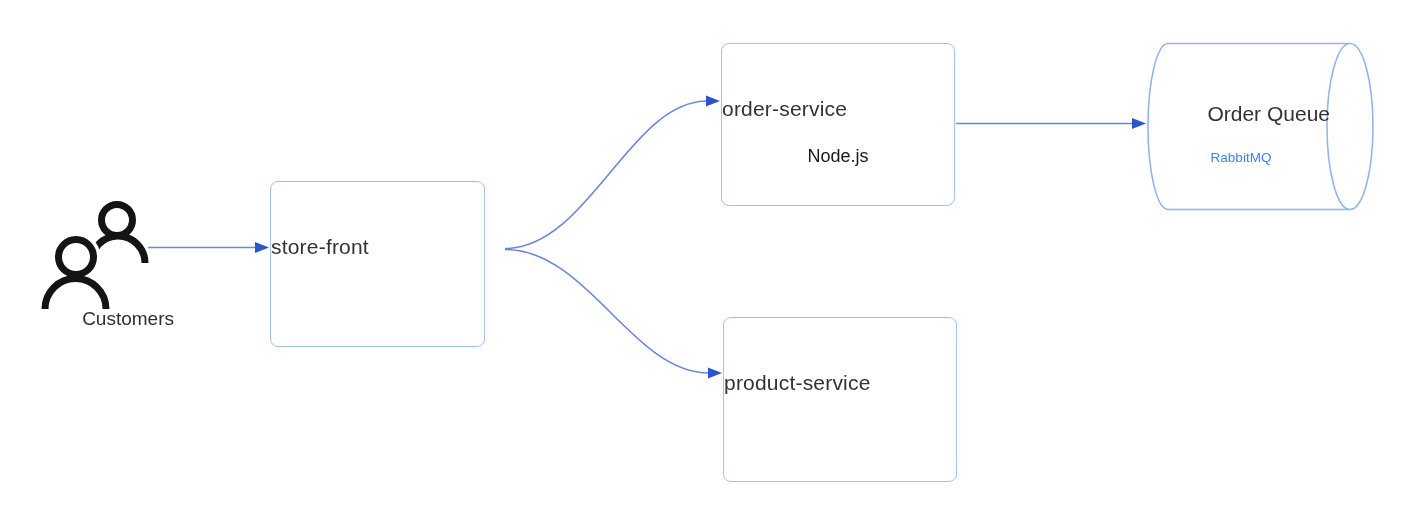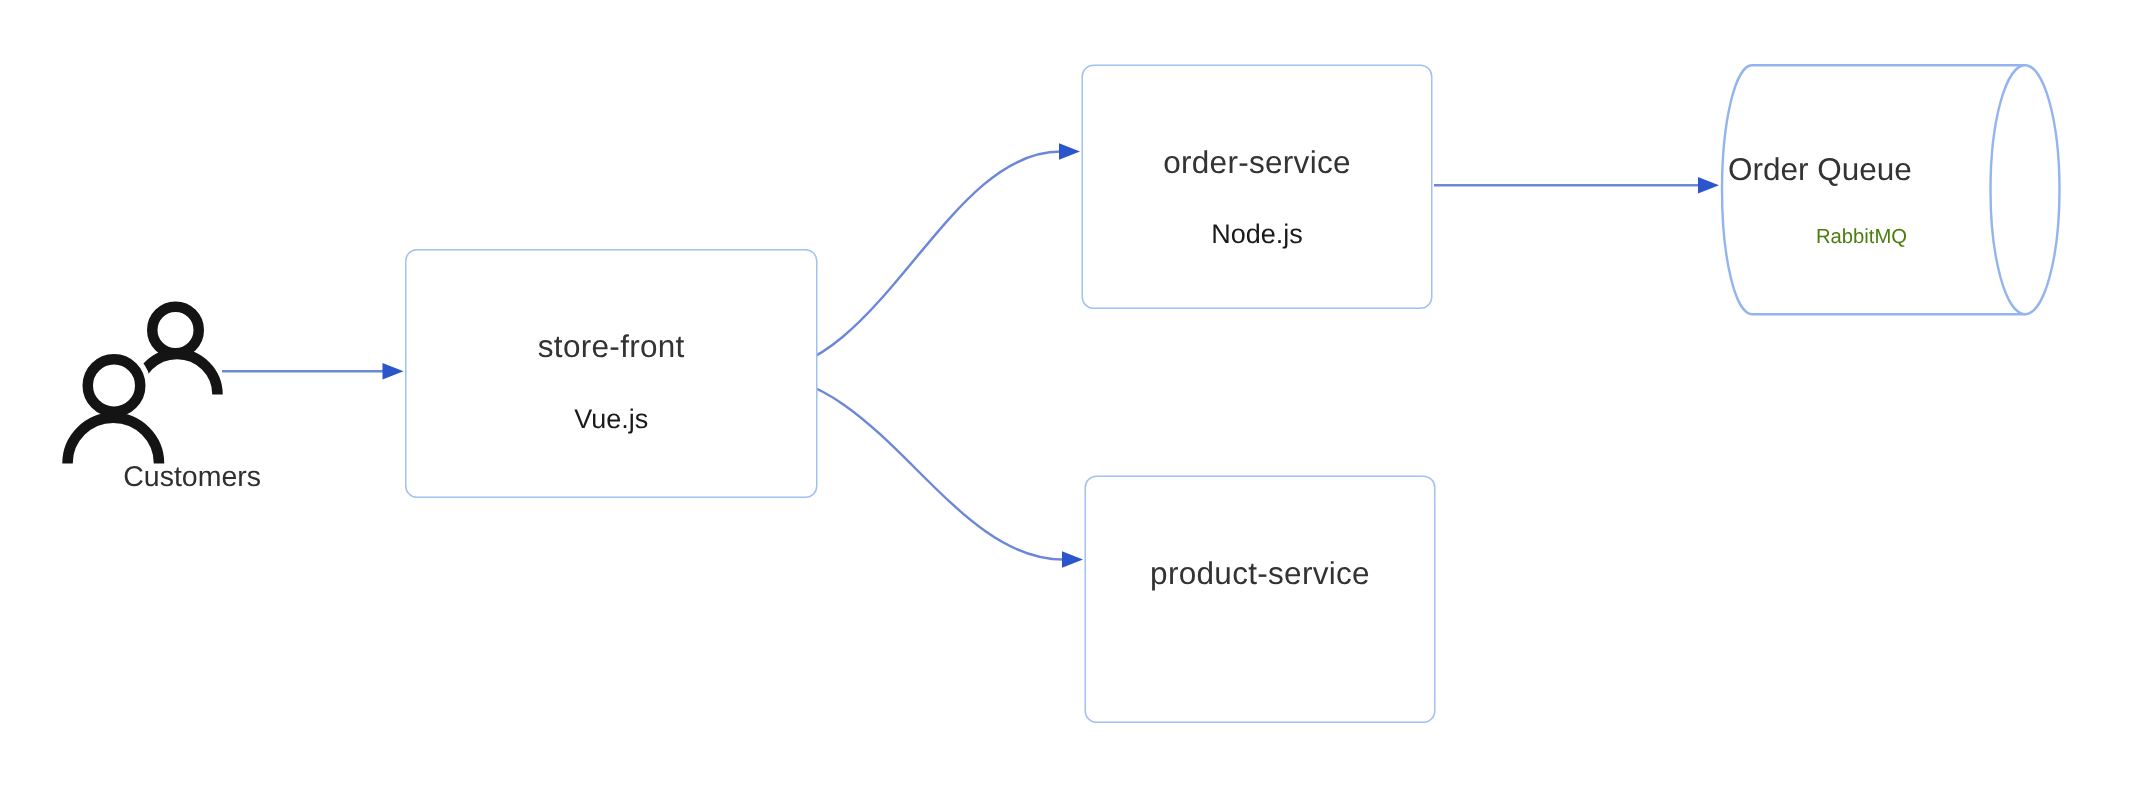--- a/index.html
+++ b/index.html
@@ -25,55 +25,55 @@
     background: #ffffff;
     border: 1.5px solid #a2c0f2;
     border-radius: 8px;
     box-sizing: border-box;
   }
   .node .title {
     position: absolute;
     top: 52px;
     left: 0;
     right: 0;
-    text-align: center;
+    text-align: left;
     font-size: 21px;
     line-height: 26px;
     color: #333333;
     letter-spacing: 0.2px;
   }
   .node .subtitle {
     position: absolute;
     top: 104px;
     left: 0;
     right: 0;
     text-align: center;
     font-size: 18px;
     line-height: 16px;
     color: #1a1a1a;
   }
   .cyl-label-title {
     position: absolute;
     left: 1152px;
     top: 101px;
     width: 178px;
-    text-align: left;
+    text-align: right;
     font-size: 21px;
     line-height: 26px;
     color: #333333;
   }
   .cyl-label-subtitle {
     position: absolute;
     left: 1152px;
     top: 150px;
     width: 178px;
     text-align: center;
     font-size: 13.5px;
     line-height: 16px;
-    color: #4d7c0f;
+    color: #3b82f6;
   }
   .actor-label {
     position: absolute;
     left: 34px;
     top: 308px;
     width: 140px;
     text-align: right;
     font-size: 19px;
     line-height: 22px;
     color: #2f2f2f;
@@ -118,23 +118,22 @@
 
       <g stroke="#141414" stroke-width="7" fill="none">
         <circle cx="76" cy="257" r="17.5"></circle>
         <path d="M45,309 A30.5,30.5 0 0 1 106,309"></path>
       </g>
     </g>
   </svg>
 
   <div class="actor-label">Customers</div>
 
-  <div class="node" style="left:270px; top:166px; width:275px; height:166px;">
+  <div class="node" style="left:270px; top:181px; width:215px; height:166px;">
     <div class="title">store-front</div>
-    <div class="subtitle">Vue.js</div>
   </div>
 
   <div class="node" style="left:721px; top:43px; width:234px; height:163px;">
     <div class="title">order-service</div>
     <div class="subtitle">Node.js</div>
   </div>
 
   <div class="node" style="left:723px; top:317px; width:234px; height:165px;padding-left:18px;">
     <div class="title">product-service</div>
   </div>

